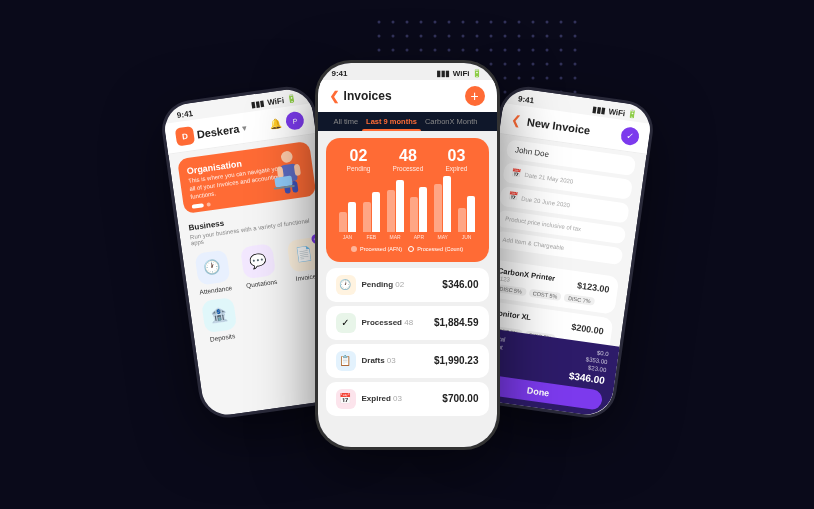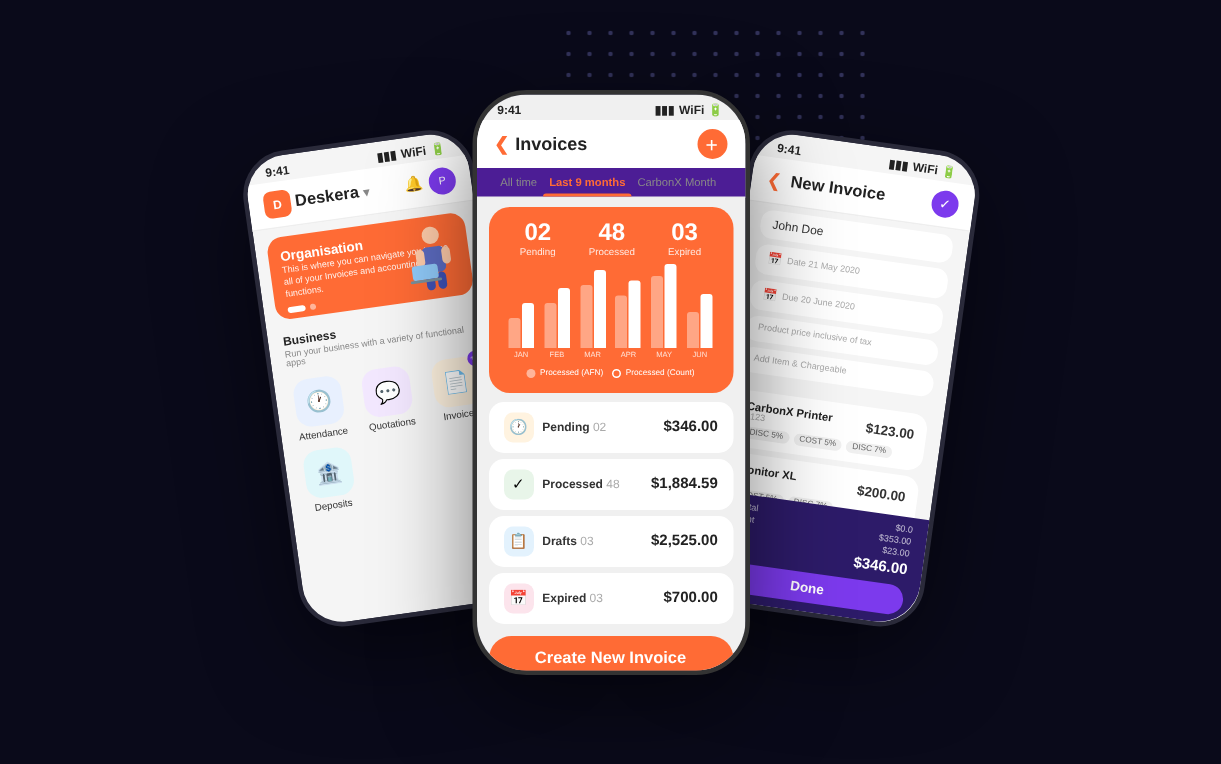--- a/index.html
+++ b/index.html
@@ -255,21 +255,21 @@
       border-radius: 50%;
       display: flex;
       align-items: center;
       justify-content: center;
       color: white;
       font-size: 14px;
       line-height: 1;
     }
 
     .tab-bar {
-      background: #4c1d95;
+      background: #0f172a;
       display: flex;
       border-bottom: 1px solid #eee;
       padding: 0 12px;
     }
 
     .tab-item {
       font-size: 7.5px;
       padding: 5px 4px;
       color: #888;
       position: relative;
@@ -816,34 +816,33 @@
           </div>
           <div class="invoice-amount">$1,884.59</div>
         </div>
         <div class="invoice-row">
           <div class="invoice-left">
             <div class="invoice-icon icon-blue">📋</div>
             <div class="invoice-info">
               <div class="invoice-status">Drafts <span style="color:#aaa;font-weight:400"> 03</span></div>
             </div>
           </div>
-          <div class="invoice-amount">$2,525.00</div>
+          <div class="invoice-amount">$1,990.23</div>
         </div>
         <div class="invoice-row">
           <div class="invoice-left">
             <div class="invoice-icon icon-red">📅</div>
             <div class="invoice-info">
               <div class="invoice-status">Expired <span style="color:#aaa;font-weight:400"> 03</span></div>
             </div>
           </div>
           <div class="invoice-amount">$700.00</div>
         </div>
       </div>
 
-      <div class="cta-btn">Create New Invoice</div>
     </div>
   </div>
 
   <div class="phone phone-right" style="position:relative;">
     <div class="right-phone-content">
 
       <div class="status-bar">
         <span>9:41</span>
         <div class="status-icons">
           <span>▮▮▮</span>

